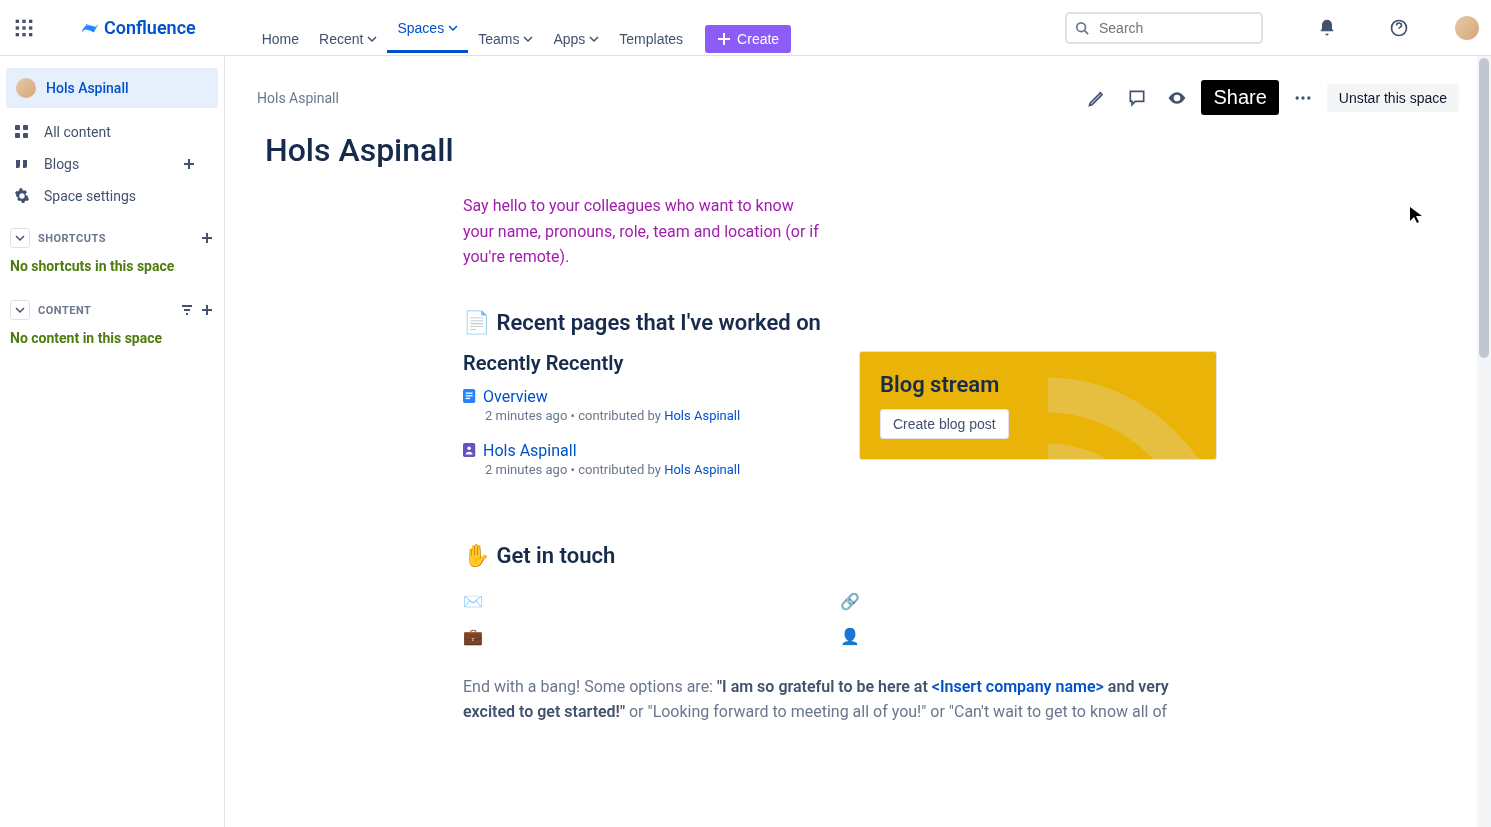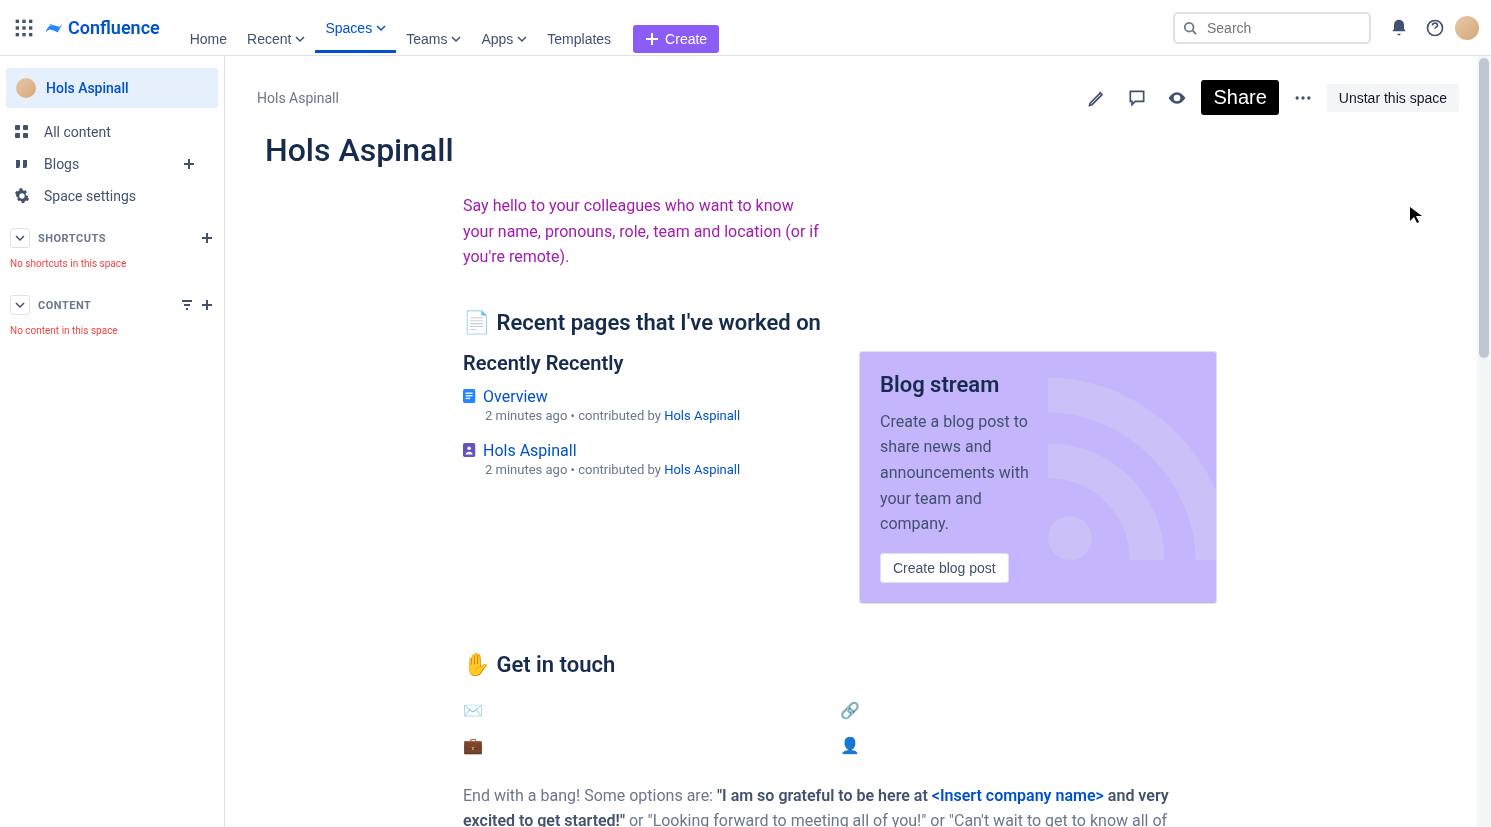--- a/index.html
+++ b/index.html
@@ -1,19 +1,19 @@
 <!DOCTYPE html>
 <html><head>
   <meta charset="utf-8">
   <style>
     * { box-sizing: border-box; margin: 0; padding: 0; }
     body { font-family: -apple-system, BlinkMacSystemFont, 'Segoe UI', Roboto, sans-serif; color: #172B4D; background: #fff; height: 827px; width: 1491px; overflow: hidden; }
     
     
-    .topnav { height: 56px; border-bottom: 1px solid #DFE1E6; display: flex; align-items: center; padding: 12px 12px; }
+    .topnav { height: 56px; border-bottom: 1px solid #DFE1E6; display: flex; align-items: center; padding: 12px 12px; gap: 36px; }
     .app-switcher { width: 24px; height: 24px; background: transparent; border: none; display: flex; align-items: center; justify-content: center; cursor: pointer; margin-right: 8px; }
     .logo { display: flex; align-items: center; color: #0052CC; font-weight: 600; font-size: 18px; margin-right: 20px; cursor: pointer; }
     .logo svg { width: 20px; height: 20px; margin-right: 4px; }
     .nav-items { display: flex; align-items: flex-end; }
     .nav-item { padding: 6px 10px; font-size: 14px; color: #42526E; cursor: pointer; border: none; background: none; display: flex; align-items: center; }
     .nav-item.active { color: #0052CC; border-bottom: 3px solid #0052CC; padding-bottom: 14px; padding-top: 17px; }
     .chevron-down { margin-left: 4px; }
     .create-btn { background: #8b5cf6; color: #fff; border: none; border-radius: 3px; padding: 6px 12px; font-size: 14px; display: flex; align-items: center; cursor: pointer; margin-left: 12px; font-weight: 500; }
     .create-btn svg { margin-right: 6px; }
     .spacer { flex: 1; }
@@ -31,21 +31,21 @@
     .sidebar-item { display: flex; align-items: center; padding: 8px 14px; font-size: 14px; color: #42526E; cursor: pointer; }
     .sidebar-item.primary { background: #E6EFFC; color: #0052CC; border-radius: 3px; margin: 0 6px 8px 6px; padding: 10px 10px; }
     .sidebar-item.primary .mini-avatar { width: 20px; height: 20px; border-radius: 50%; background: linear-gradient(135deg, #e8c8a8, #d4a878); margin-right: 10px; }
     .sidebar-item svg { margin-right: 14px; flex-shrink: 0; }
     .sidebar-item .plus-btn { margin-left: auto; }
     .sidebar-section { padding: 12px 0 4px 0; }
     .sidebar-section-header { display: flex; align-items: center; padding: 4px 10px; font-size: 11px; font-weight: 700; color: #6B778C; cursor: pointer; }
     .sidebar-section-header .collapse-btn { width: 20px; height: 20px; border: 1px solid #DFE1E6; border-radius: 3px; display: flex; align-items: center; justify-content: center; margin-right: 8px; }
     .sidebar-section-header .label { flex: 1; letter-spacing: 0.5px; }
     .sidebar-section-header .trail-icon { margin-left: 6px; cursor: pointer; }
-    .sidebar-empty { padding: 6px 10px; font-size: 10px; color: #ef4444; }
+    .sidebar-empty { padding: 6px 10px; font-size: 14px; color: #4d7c0f; font-weight: bold; }
 
     
     .main { flex: 1; overflow-y: auto; padding: 24px 32px 40px 32px; position: relative; }
     .breadcrumb { font-size: 14px; color: #6B778C; margin-bottom: 16px; display: flex; align-items: center; justify-content: space-between; }
     .page-actions { display: flex; align-items: center; gap: 8px; }
     .icon-action { width: 32px; height: 32px; display: flex; align-items: center; justify-content: center; cursor: pointer; border: none; background: none; border-radius: 3px; }
     .share-btn { background: #000000; color: #fff; border: none; border-radius: 3px; padding: 6px 12px; font-size: 20px; font-weight: 500; cursor: pointer; }
     .unstar-btn { background: #F4F5F7; border: none; border-radius: 3px; padding: 6px 12px; font-size: 14px; color: #0f172a; cursor: pointer; }
     
     .page-title { font-size: 32px; font-weight: 500; color: #172B4D; margin-bottom: 24px; padding-left: 8px; }
@@ -59,21 +59,21 @@
     .two-col { display: flex; gap: 28px; align-items: flex-start; }
     .col-left { flex: 1; }
     .col-right { width: 358px; }
     
     .recent-item { margin-bottom: 18px; }
     .recent-item-title { display: flex; align-items: center; font-size: 16px; color: #0052CC; cursor: pointer; }
     .recent-item-title .file-icon { width: 14px; height: 16px; margin-right: 6px; flex-shrink: 0; }
     .recent-meta { font-size: 13px; color: #6B778C; padding-left: 22px; margin-top: 2px; }
     .recent-meta a { color: #0052CC; text-decoration: none; cursor: pointer; }
     
-    .blog-card { border: 1px solid #DFE1E6; border-radius: 3px; padding: 20px; position: relative; overflow: hidden; background: #c4b5fd; }
+    .blog-card { border: 1px solid #DFE1E6; border-radius: 3px; padding: 20px; position: relative; overflow: hidden; background: #eab308; }
     .blog-card-title { font-size: 22px; font-weight: 600; color: #172B4D; margin-bottom: 12px; position: relative; z-index: 2; }
     .blog-card-text { font-size: 16px; color: #42526E; line-height: 1.6; margin-bottom: 16px; max-width: 160px; position: relative; z-index: 2; }
     .blog-card-btn { border: 1px solid #DFE1E6; background: #fff; border-radius: 3px; padding: 6px 12px; font-size: 14px; color: #42526E; cursor: pointer; position: relative; z-index: 2; }
     .blog-rss-bg { position: absolute; right: -30px; top: 10px; opacity: 0.25; }
     
     .contact-grid { display: flex; flex-wrap: wrap; margin-top: 16px; margin-bottom: 20px; }
     .contact-cell { width: 50%; font-size: 16px; padding: 8px 0; }
     
     .closing-text { font-size: 16px; color: #6B778C; line-height: 1.6; }
     .closing-text strong { color: #42526E; font-weight: 600; }
@@ -307,21 +307,20 @@
         </div>
 
         <div class="col-right">
           <div class="blog-card">
             <svg class="blog-rss-bg" width="220" height="220" viewBox="0 0 100 100">
               <circle cx="20" cy="80" r="10" fill="#DFE1E6"></circle>
               <path d="M10 45c25 0 45 20 45 45" stroke="#DFE1E6" stroke-width="16" fill="none"></path>
               <path d="M10 15c40 0 75 35 75 75" stroke="#DFE1E6" stroke-width="16" fill="none"></path>
             </svg>
             <div class="blog-card-title">Blog stream</div>
-            <div class="blog-card-text">Create a blog post to share news and announcements with your team and company.</div>
             <button class="blog-card-btn">Create blog post</button>
           </div>
         </div>
       </div>
 
       <h2 class="section-heading" style="margin-top:48px;">
         <span class="emoji">✋</span>
         <span>Get in touch</span>
       </h2>
 

